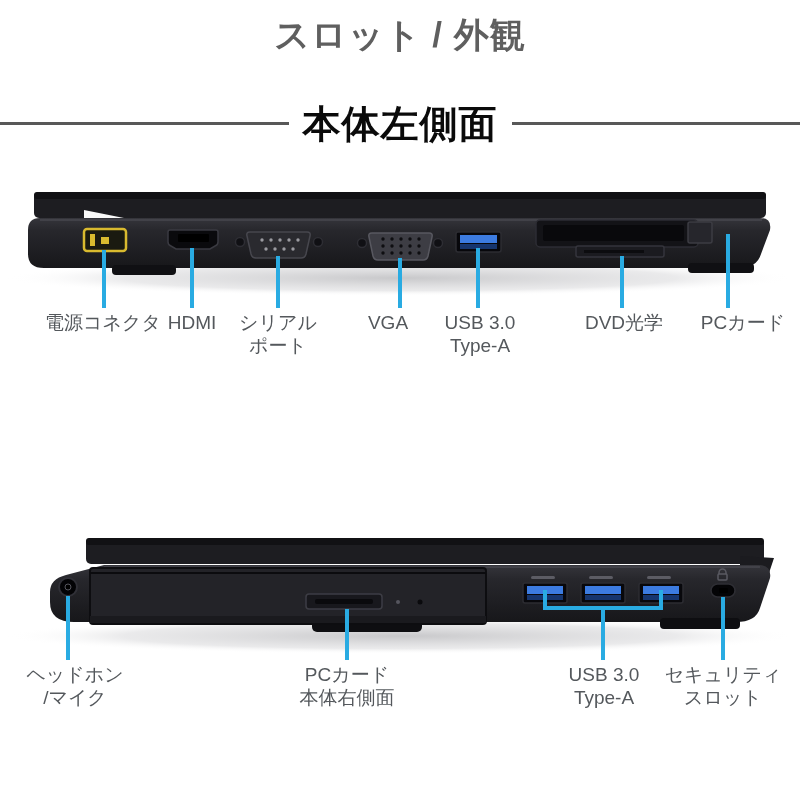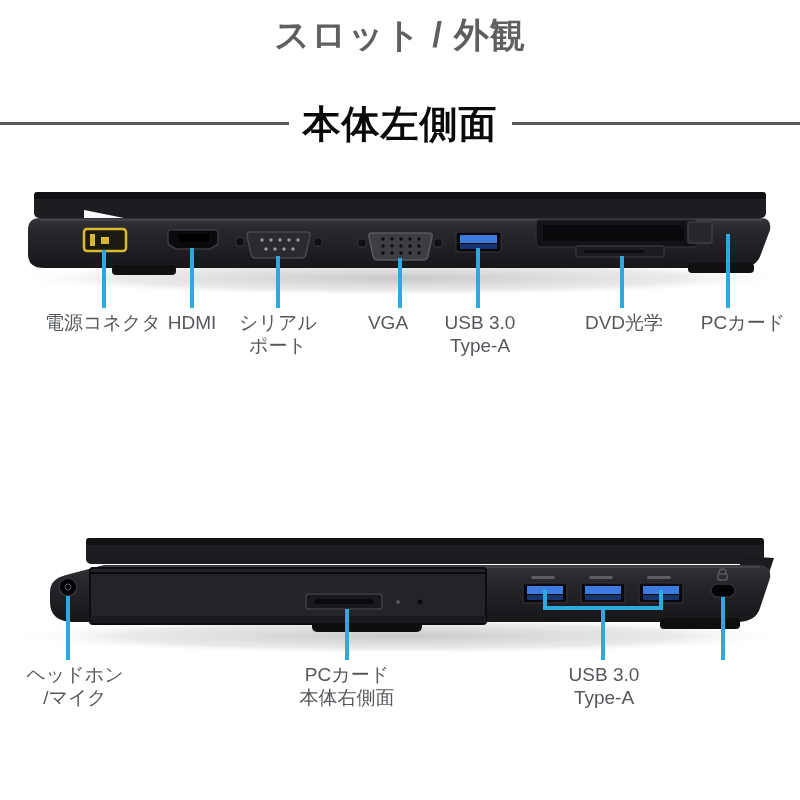--- a/index.html
+++ b/index.html
@@ -228,15 +228,17 @@
   </div>
   <div class="port-label" style="left:347px;top:663px">
     <div>PCカード</div>
     <div>本体右側面</div>
   </div>
   <div class="port-label" style="left:604px;top:663px">
     <div>USB 3.0</div>
     <div>Type-A</div>
   </div>
   <div class="port-label" style="left:723px;top:663px">
+    <div>セキュリティ</div>
+    <div>スロット</div>
   </div>
 
 </div>
 
 </body></html>

